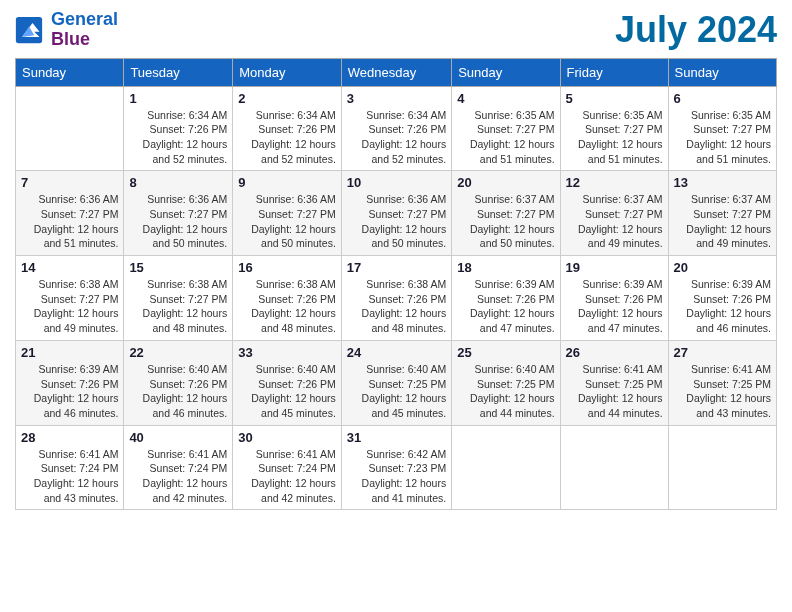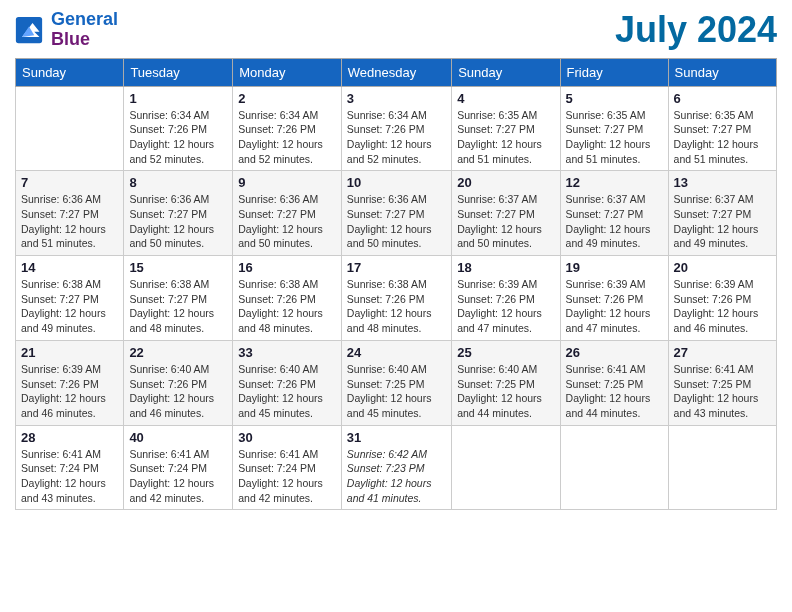--- a/index.html
+++ b/index.html
@@ -76,20 +76,21 @@
       font-size: 13px;
       font-weight: bold;
       color: #1a1a2e;
       display: block;
       margin-bottom: 2px;
     }
     .day-info {
       color: #333;
       font-size: 10.5px;
       line-height: 1.4;
+      text-align: right;
     }
     td.empty {
       background: #fff !important;
     }
   </style>
 </head>
 <body>
 
 <div class="header">
   <div class="logo">
@@ -336,21 +337,21 @@
         </td>
         <td>
           <span class="day-number">30</span>
           <div class="day-info" style="white-space: pre-line;">Sunrise: 6:41 AM
 Sunset: 7:24 PM
 Daylight: 12 hours
 and 42 minutes.</div>
         </td>
         <td>
           <span class="day-number">31</span>
-          <div class="day-info" style="white-space: pre-line; font-style: italic;">Sunrise: 6:42 AM
+          <div class="day-info" style="white-space: pre-line;">Sunrise: 6:42 AM
 Sunset: 7:23 PM
 Daylight: 12 hours
 and 41 minutes.</div>
         </td>
         <td class="empty"></td>
         <td class="empty"></td>
         <td class="empty"></td>
       </tr>
     </tbody>
 </table>

